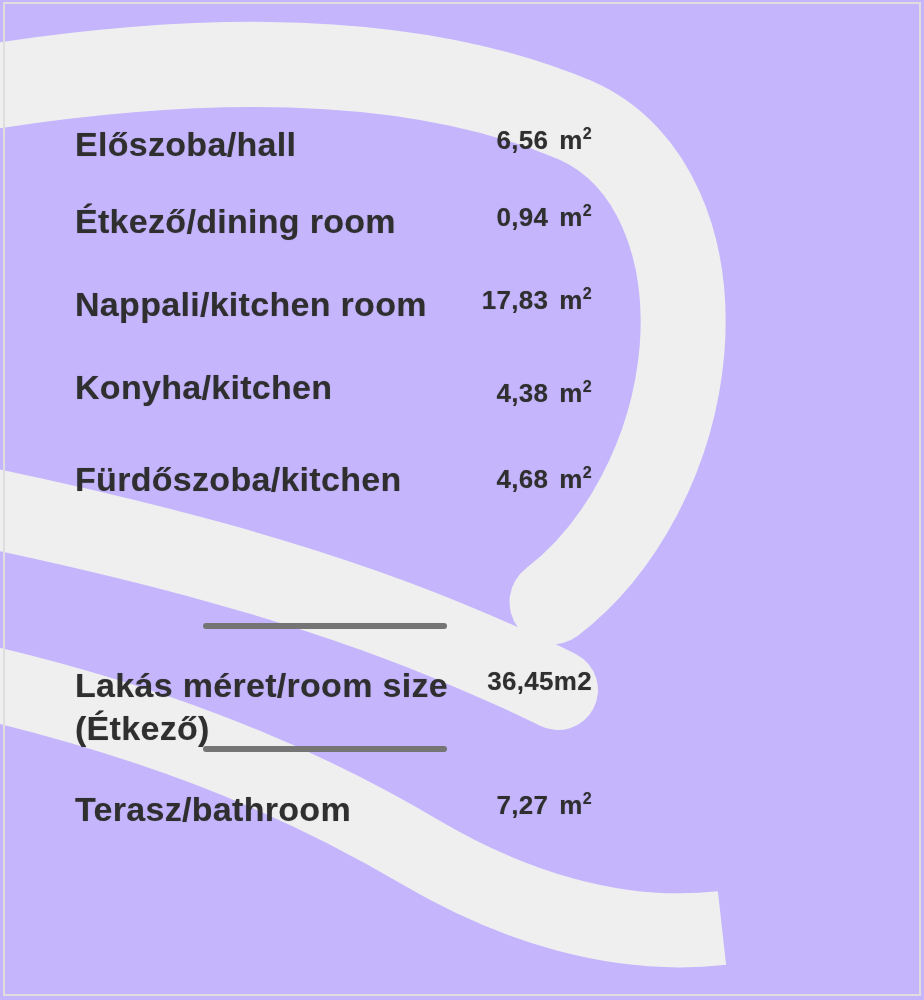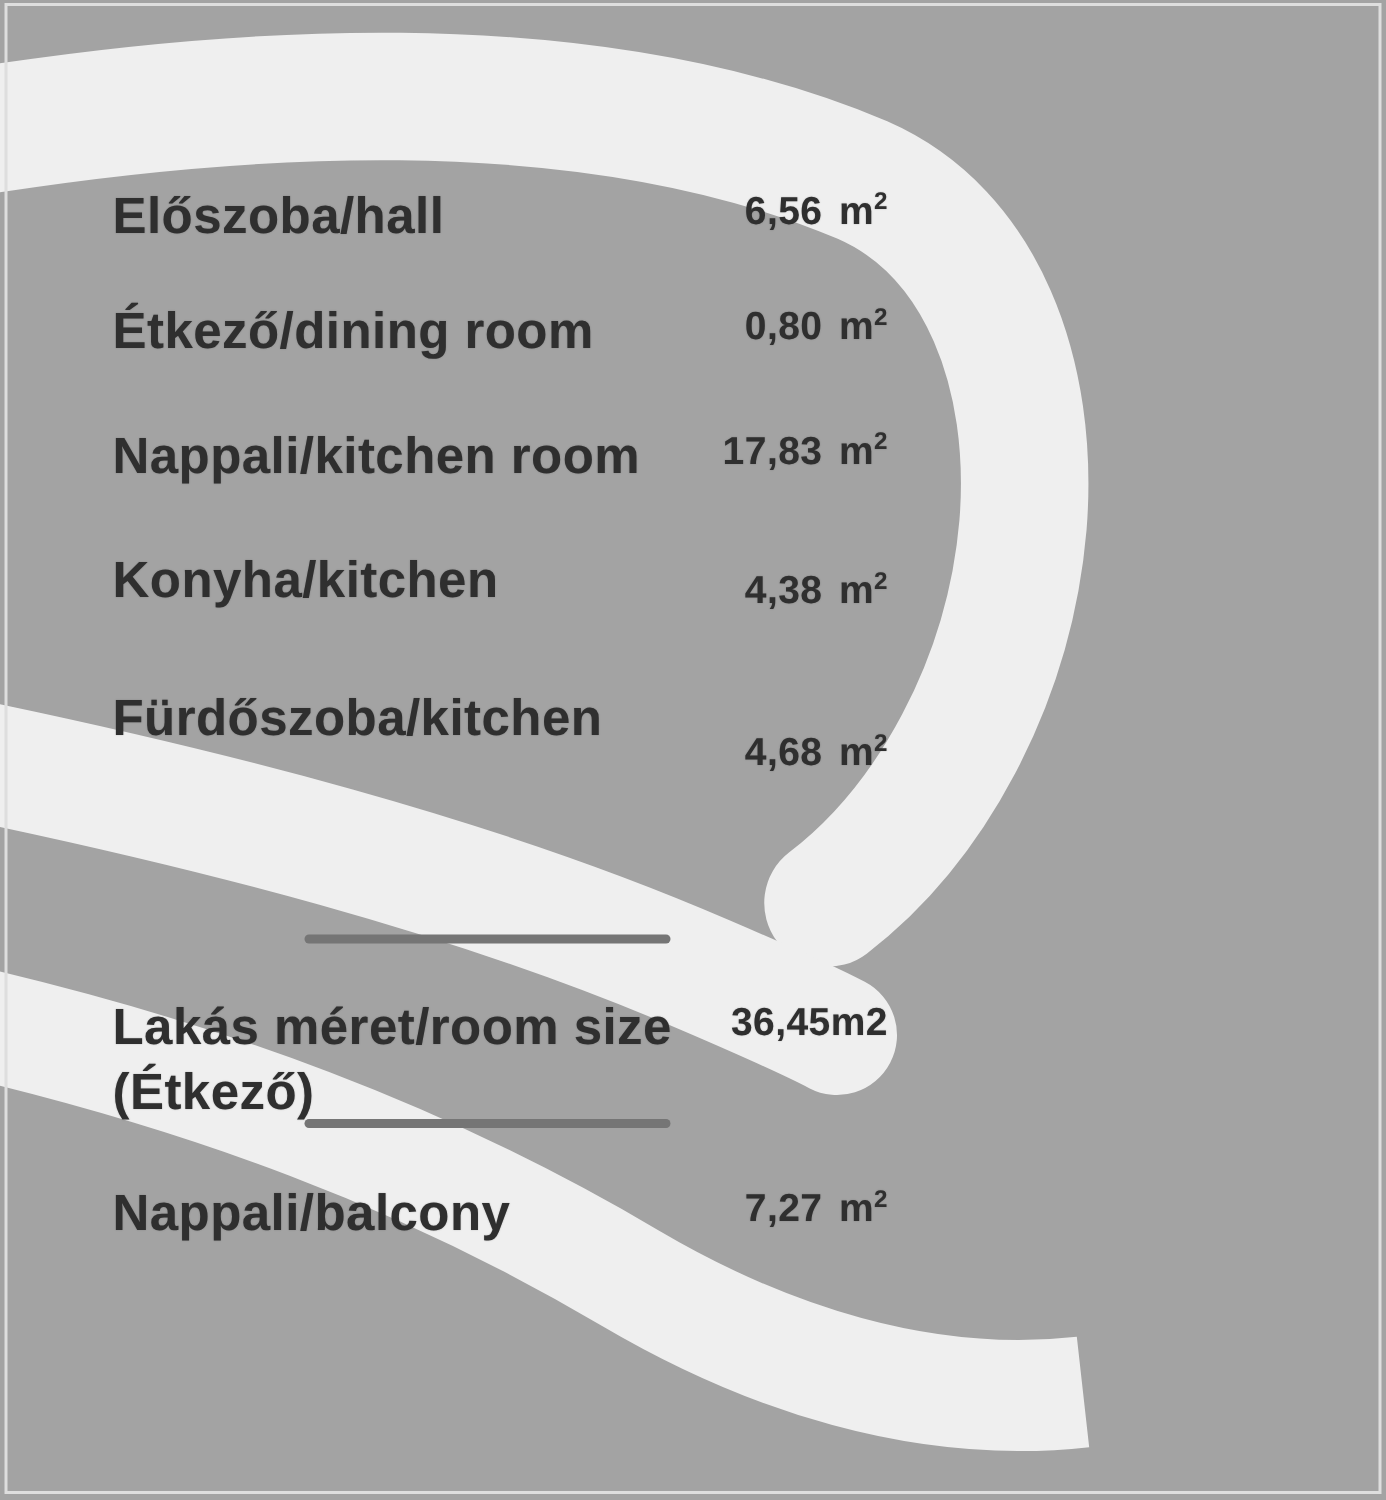--- a/index.html
+++ b/index.html
@@ -4,21 +4,21 @@
 <style>
   html, body {
     margin: 0;
     padding: 0;
     background: #ffffff;
   }
   .page {
     position: relative;
     width: 924px;
     height: 1000px;
-    background: #a3a3a3;
+    background: #c4b5fd;
     overflow: hidden;
     font-family: "Liberation Sans", "DejaVu Sans", sans-serif;
   }
   .scan-border {
     position: absolute;
     left: 3px; top: 2px; right: 3px; bottom: 4px;
     border: 2px solid #dedede;
     z-index: 3;
     pointer-events: none;
   }
@@ -85,49 +85,49 @@
 
   <div class="content">
 
     <div>
       <span class="row-label" style="top:125px">Előszoba/hall</span>
       <span class="row-value" style="top:125px"><span>6,56</span><span class="unit"><span>m</span><sup>2</sup></span></span>
     </div>
 
     <div>
       <span class="row-label" style="top:202px">Étkező/dining room</span>
-      <span class="row-value" style="top:202px"><span>0,80</span><span class="unit"><span>m</span><sup>2</sup></span></span>
+      <span class="row-value" style="top:202px"><span>0,94</span><span class="unit"><span>m</span><sup>2</sup></span></span>
     </div>
 
     <div>
       <span class="row-label" style="top:285px">Nappali/kitchen room</span>
       <span class="row-value" style="top:285px"><span>17,83</span><span class="unit"><span>m</span><sup>2</sup></span></span>
     </div>
 
     <div>
       <span class="row-label" style="top:368px">Konyha/kitchen</span>
       <span class="row-value" style="top:378px"><span>4,38</span><span class="unit"><span>m</span><sup>2</sup></span></span>
     </div>
 
     <div>
       <span class="row-label" style="top:460px">Fürdőszoba/kitchen</span>
-      <span class="row-value" style="top:486px"><span>4,68</span><span class="unit"><span>m</span><sup>2</sup></span></span>
+      <span class="row-value" style="top:464px"><span>4,68</span><span class="unit"><span>m</span><sup>2</sup></span></span>
     </div>
 
     <div class="rule" style="top:623px"></div>
 
     <div>
       <span class="row-label" style="top:666px">Lakás méret/room size</span>
       <span class="row-value" style="top:666px">36,45m2</span>
       <span class="row-label" style="top:709px">(Étkező)</span>
     </div>
 
     <div class="rule" style="top:746px"></div>
 
     <div>
-      <span class="row-label" style="top:790px">Nappali/balcony</span>
+      <span class="row-label" style="top:790px">Terasz/bathroom</span>
       <span class="row-value" style="top:790px"><span>7,27</span><span class="unit"><span>m</span><sup>2</sup></span></span>
     </div>
 
   </div>
 
   <div class="scan-border"></div>
 </div>
 
 </body></html>

